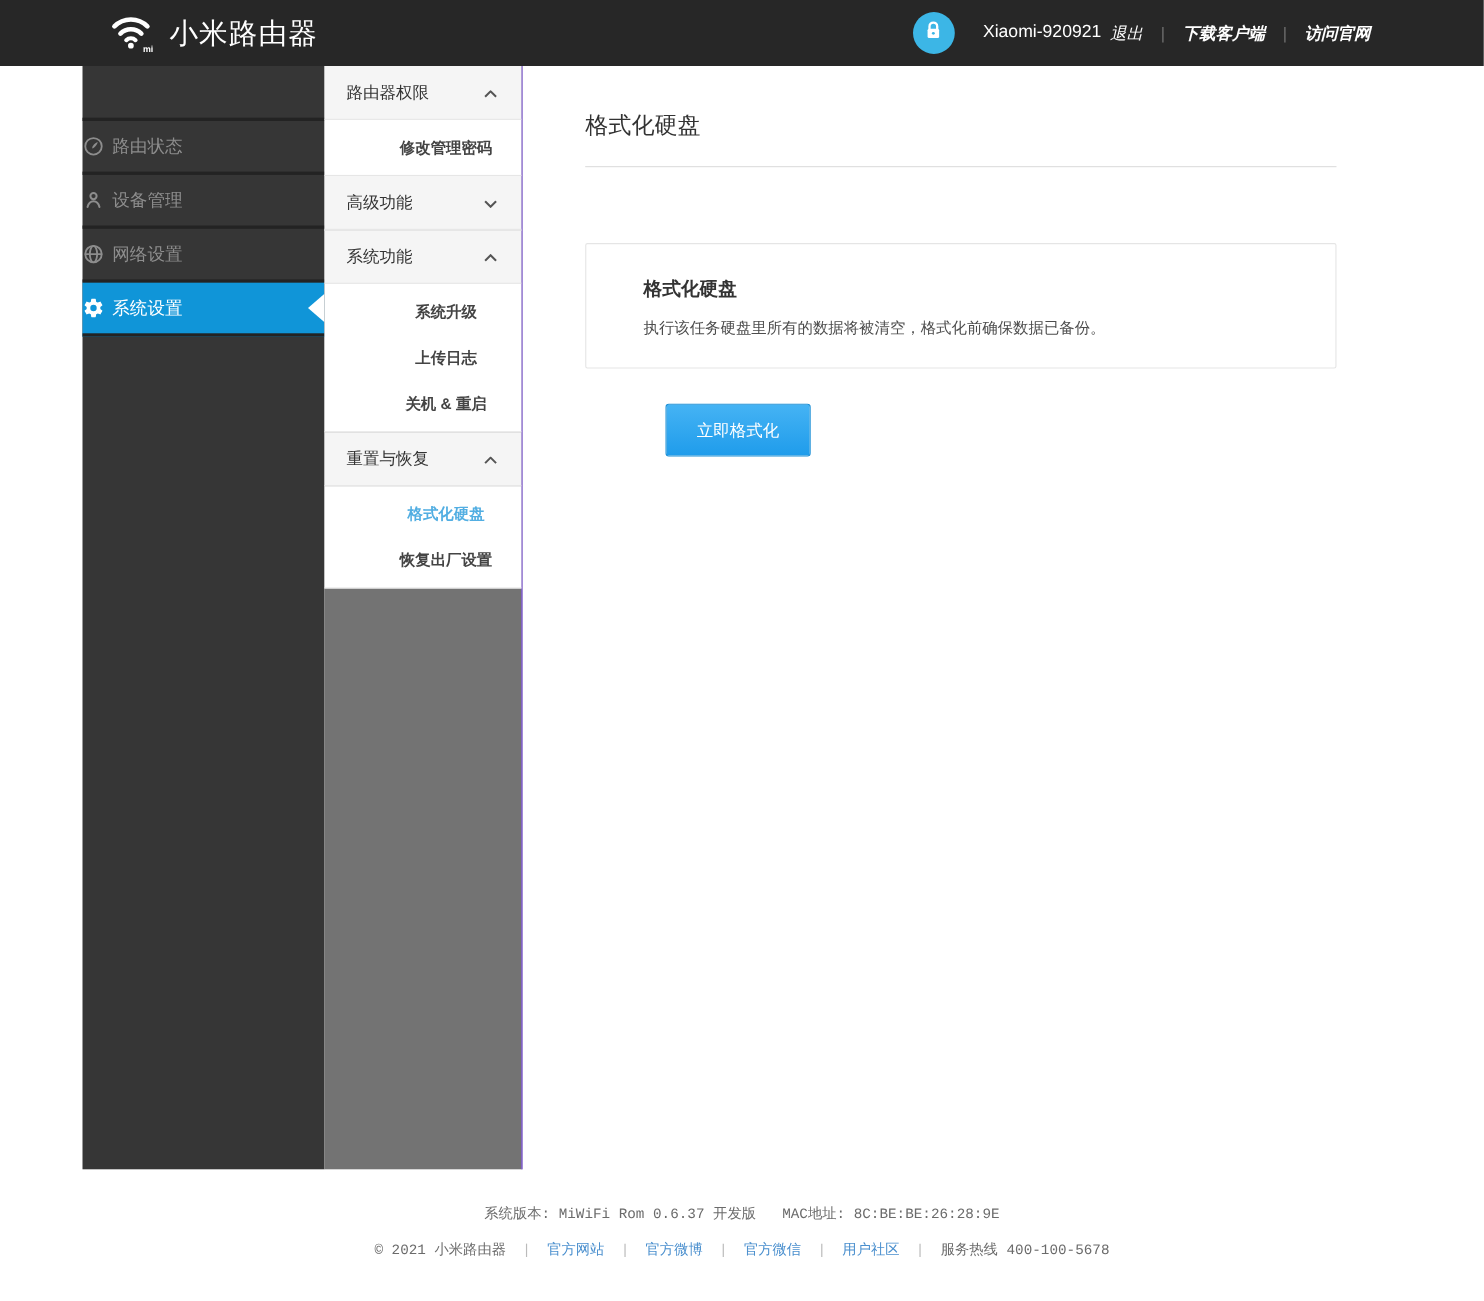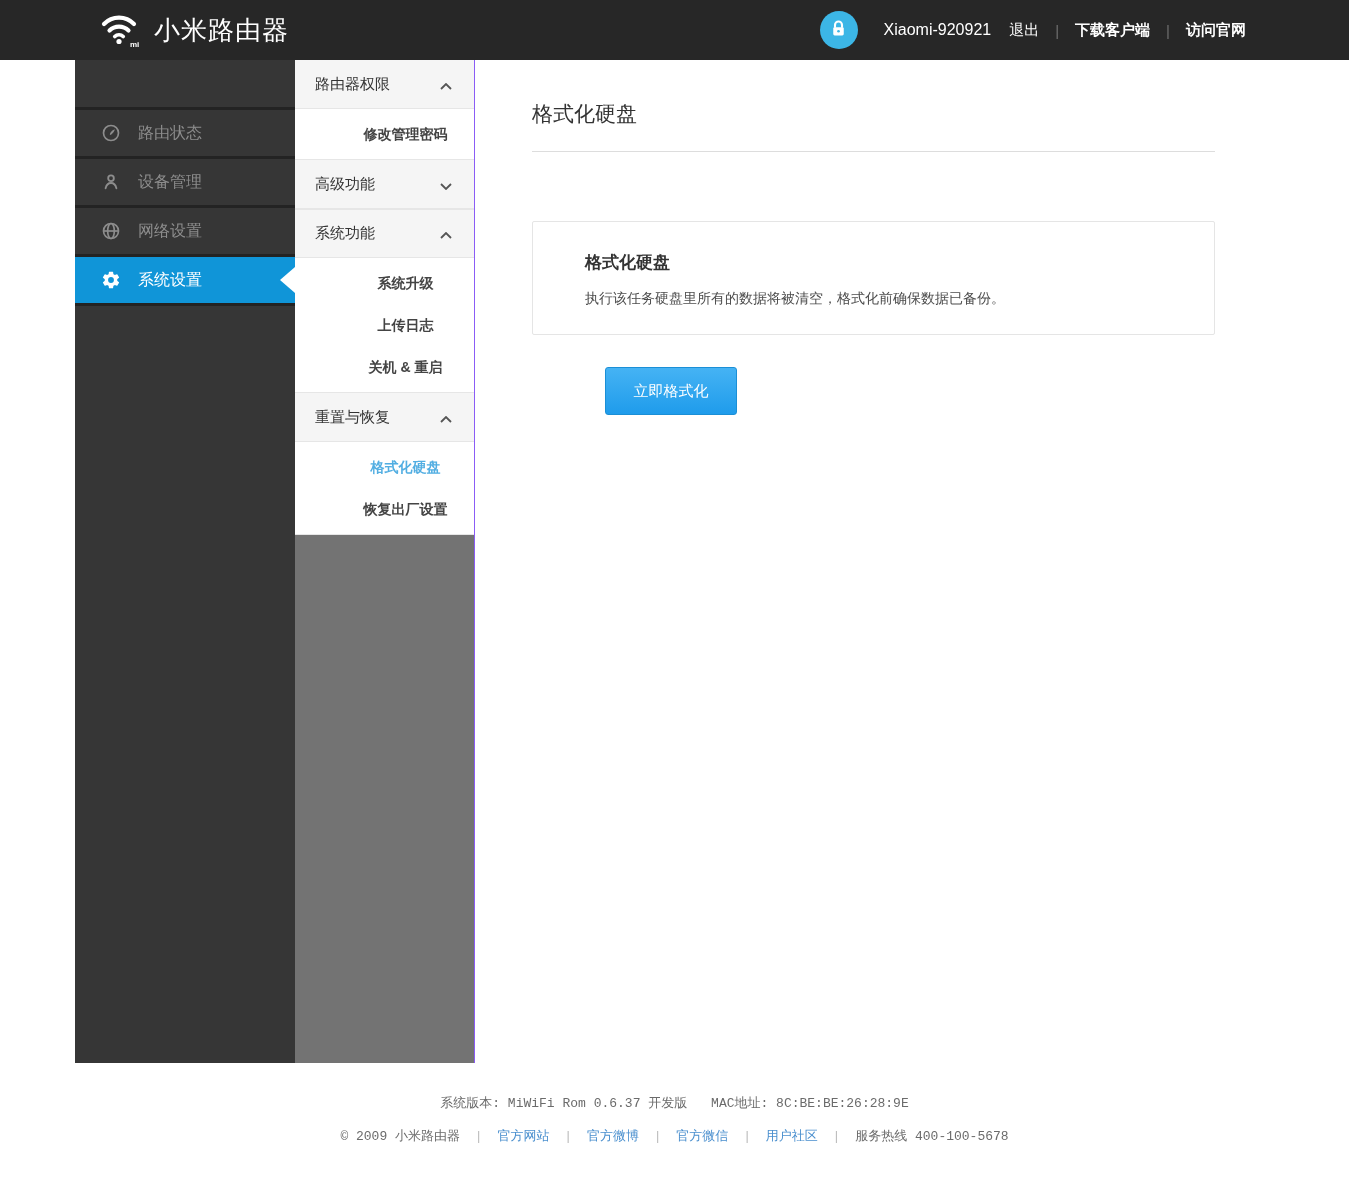--- a/index.html
+++ b/index.html
@@ -7,30 +7,30 @@
     font-family:"Liberation Sans","DejaVu Sans",sans-serif; }
   .page { position:relative; width:1349px; height:1183px; overflow:hidden; background:#fff; }
 
   
   .header { position:absolute; top:0; left:0; width:100%; height:60px; background:#272727; }
   .brand { position:absolute; left:97px; top:0; height:60px; display:flex; align-items:center; gap:13px; }
   .brand-title { color:#fff; font-size:26px; letter-spacing:1px; }
   .header-right { position:absolute; right:103px; top:0; height:60px; display:flex; align-items:center; }
   .avatar { width:38px; height:38px; border-radius:50%; background:#3cb6e6; display:flex;
     align-items:center; justify-content:center; margin-right:26px; }
-  .ssid { color:#fff; font-size:16px; margin-right:18px; }
-  .hlink { color:#fff; font-size:15px; text-decoration:none; cursor:pointer; }
+  .ssid { color:#fff; font-size:16px; margin-right:8px; }
+  .hlink { color:#fff; font-size:15px; text-decoration:none; cursor:pointer;font-style:italic; }
   .hlink.bold { font-weight:bold; }
   .hsep { color:#6e6e6e; margin:0 16px; font-size:15px; }
 
   
   .sidebar { position:absolute; left:75px; top:60px; width:220px; height:1003px; background:#363636; }
   .side-spacer { height:50px; border-bottom:3px solid #232323; }
-  .side-item { position:relative; height:49px; display:flex; align-items:center; gap:17px;
-    padding-left:26px; border-bottom:3px solid #232323; color:#8d8d8d; font-size:16px; cursor:pointer; }
+  .side-item { position:relative; height:49px; display:flex; align-items:center; gap:7px;
+    border-bottom:3px solid #232323; color:#8d8d8d; font-size:16px; cursor:pointer; }
   .side-item .sicon { width:20px; height:20px; display:flex; align-items:center; justify-content:center; }
   .side-item svg { stroke:#8d8d8d; }
   .side-item.active { background:#1095d8; color:#fff; }
   .side-item.active svg { stroke:#fff; }
   .side-item.active .notch { position:absolute; right:0; top:50%; margin-top:-13px; width:0; height:0;
     border-top:13px solid transparent; border-bottom:13px solid transparent; border-right:15px solid #fff; }
 
   
   .subnav { position:absolute; left:295px; top:60px; width:180px; height:1003px; background:#737373;
     border-right:1px solid #8b5cf6;text-align:center; }
@@ -202,21 +202,21 @@
     </div>
     <button class="format-btn">立即格式化</button>
   </div>
 
   <div class="footer">
     <div>
       <span>系统版本: MiWiFi Rom 0.6.37 开发版</span>
       <span class="mac">MAC地址: 8C:BE:BE:26:28:9E</span>
     </div>
     <div class="footer-line2">
-      <span>© 2009 小米路由器</span>
+      <span>© 2021 小米路由器</span>
       <span class="fsep">|</span>
       <a class="flink">官方网站</a>
       <span class="fsep">|</span>
       <a class="flink">官方微博</a>
       <span class="fsep">|</span>
       <a class="flink">官方微信</a>
       <span class="fsep">|</span>
       <a class="flink">用户社区</a>
       <span class="fsep">|</span>
       <span>服务热线 400-100-5678</span>

